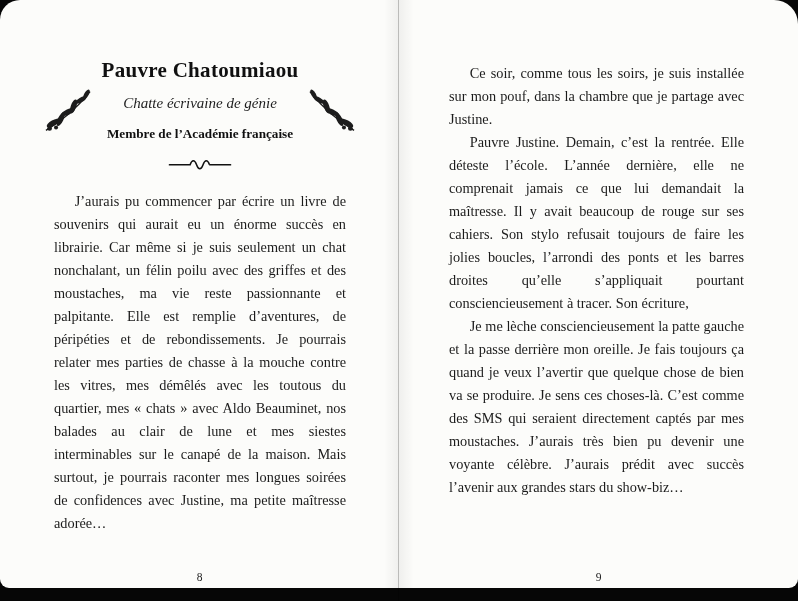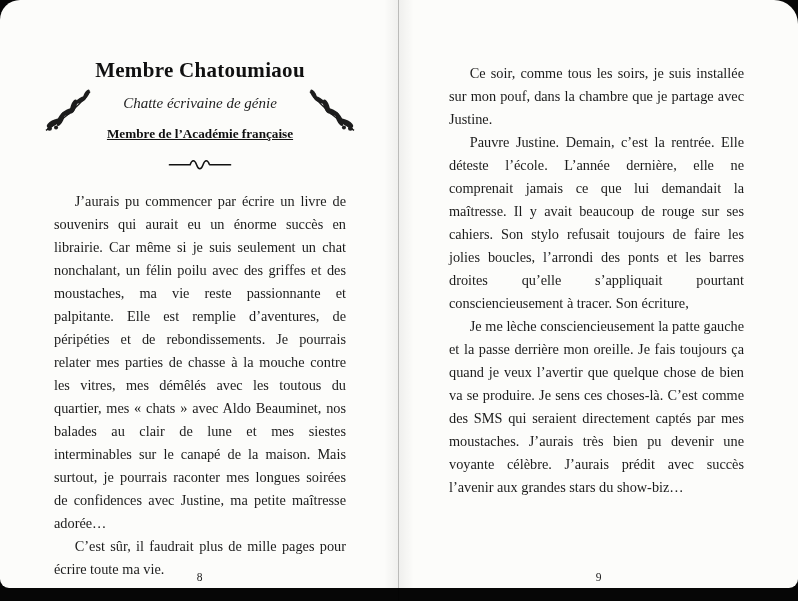--- a/index.html
+++ b/index.html
@@ -67,21 +67,20 @@
     font-style: italic;
     font-size: 15px;
     margin-top: 12px;
     color: #1d1d1d;
   }
   .affiliation {
     font-weight: bold;
     font-size: 13.2px;
     margin-top: 14px;
     color: #101010;
-    text-decoration: underline;
   }
   .branch {
     position: absolute;
     top: 30px;
     width: 56px;
     height: 46px;
   }
   .branch-left  { left: -14px; }
   .branch-right { right: -14px; transform: scaleX(-1); }
 
@@ -125,21 +124,21 @@
           <ellipse cx="14" cy="38" rx="8" ry="3" fill="#1c1c1c" transform="rotate(-30 14 38)"></ellipse>
           <ellipse cx="22" cy="34" rx="8" ry="3" fill="#1c1c1c" transform="rotate(-65 22 34)"></ellipse>
           <ellipse cx="30" cy="26" rx="8" ry="3" fill="#1c1c1c" transform="rotate(-25 30 26)"></ellipse>
           <ellipse cx="36" cy="20" rx="8" ry="3" fill="#1c1c1c" transform="rotate(-70 36 20)"></ellipse>
           <ellipse cx="44" cy="13" rx="7" ry="2.6" fill="#1c1c1c" transform="rotate(-30 44 13)"></ellipse>
           <ellipse cx="50" cy="7" rx="6" ry="2.4" fill="#1c1c1c" transform="rotate(-60 50 7)"></ellipse>
           <circle cx="10" cy="44" r="2.6" fill="#1c1c1c"></circle>
           <circle cx="17" cy="43" r="2.2" fill="#1c1c1c"></circle>
         </svg>
 
-        <div class="title">Membre Chatoumiaou</div>
+        <div class="title">Pauvre Chatoumiaou</div>
         <div class="subtitle">Chatte écrivaine de génie</div>
         <div class="affiliation">Membre de l’Académie française</div>
 
         <svg class="branch branch-right" viewBox="0 0 60 50" aria-hidden="true">
           <path d="M6 46 C 20 38, 38 24, 54 4" fill="none" stroke="#1c1c1c" stroke-width="1.5"></path>
           <ellipse cx="14" cy="38" rx="8" ry="3" fill="#1c1c1c" transform="rotate(-30 14 38)"></ellipse>
           <ellipse cx="22" cy="34" rx="8" ry="3" fill="#1c1c1c" transform="rotate(-65 22 34)"></ellipse>
           <ellipse cx="30" cy="26" rx="8" ry="3" fill="#1c1c1c" transform="rotate(-25 30 26)"></ellipse>
           <ellipse cx="36" cy="20" rx="8" ry="3" fill="#1c1c1c" transform="rotate(-70 36 20)"></ellipse>
           <ellipse cx="44" cy="13" rx="7" ry="2.6" fill="#1c1c1c" transform="rotate(-30 44 13)"></ellipse>
@@ -152,21 +151,20 @@
       <div class="divider">
         <svg viewBox="0 0 84 14" width="64" height="12" aria-hidden="true">
           <path d="M2 8 H29" stroke="#111" stroke-width="2.2" fill="none" stroke-linecap="round"></path>
           <path d="M29 8 c2.5 -7 6 -7 8.5 0 c2.5 7 6 7 8.5 0 c2.5 -7 6 -7 8.5 0" stroke="#111" stroke-width="2" fill="none"></path>
           <path d="M55 8 H82" stroke="#111" stroke-width="2.2" fill="none" stroke-linecap="round"></path>
         </svg>
       </div>
 
       <div class="body-text">
         <p>J’aurais pu commencer par écrire un livre de souvenirs qui aurait eu un énorme succès en librairie. Car même si je suis seulement un chat nonchalant, un félin poilu avec des griffes et des moustaches, ma vie reste passionnante et palpitante. Elle est remplie d’aventures, de péripéties et de rebondissements. Je pourrais relater mes parties de chasse à la mouche contre les vitres, mes démêlés avec les toutous du quartier, mes « chats » avec Aldo Beauminet, nos balades au clair de lune et mes siestes interminables sur le canapé de la maison. Mais surtout, je pourrais raconter mes longues soirées de confidences avec Justine, ma petite maîtresse adorée…</p>
-        <p>C’est sûr, il faudrait plus de mille pages pour écrire toute ma vie.</p>
       </div>
 
       <div class="page-num">8</div>
     </div>
 
     <div class="page page-right">
       <div class="body-text">
         <p>Ce soir, comme tous les soirs, je suis installée sur mon pouf, dans la chambre que je partage avec Justine.</p>
         <p>Pauvre Justine. Demain, c’est la rentrée. Elle déteste l’école. L’année dernière, elle ne comprenait jamais ce que lui demandait la maîtresse. Il y avait beaucoup de rouge sur ses cahiers. Son stylo refusait toujours de faire les jolies boucles, l’arrondi des ponts et les barres droites qu’elle s’appliquait pourtant consciencieusement à tracer. Son écriture,</p>
         <p>Je me lèche consciencieusement la patte gauche et la passe derrière mon oreille. Je fais toujours ça quand je veux l’avertir que quelque chose de bien va se produire. Je sens ces choses-là. C’est comme des SMS qui seraient directement captés par mes moustaches. J’aurais très bien pu devenir une voyante célèbre. J’aurais prédit avec succès l’avenir aux grandes stars du show-biz…</p>

